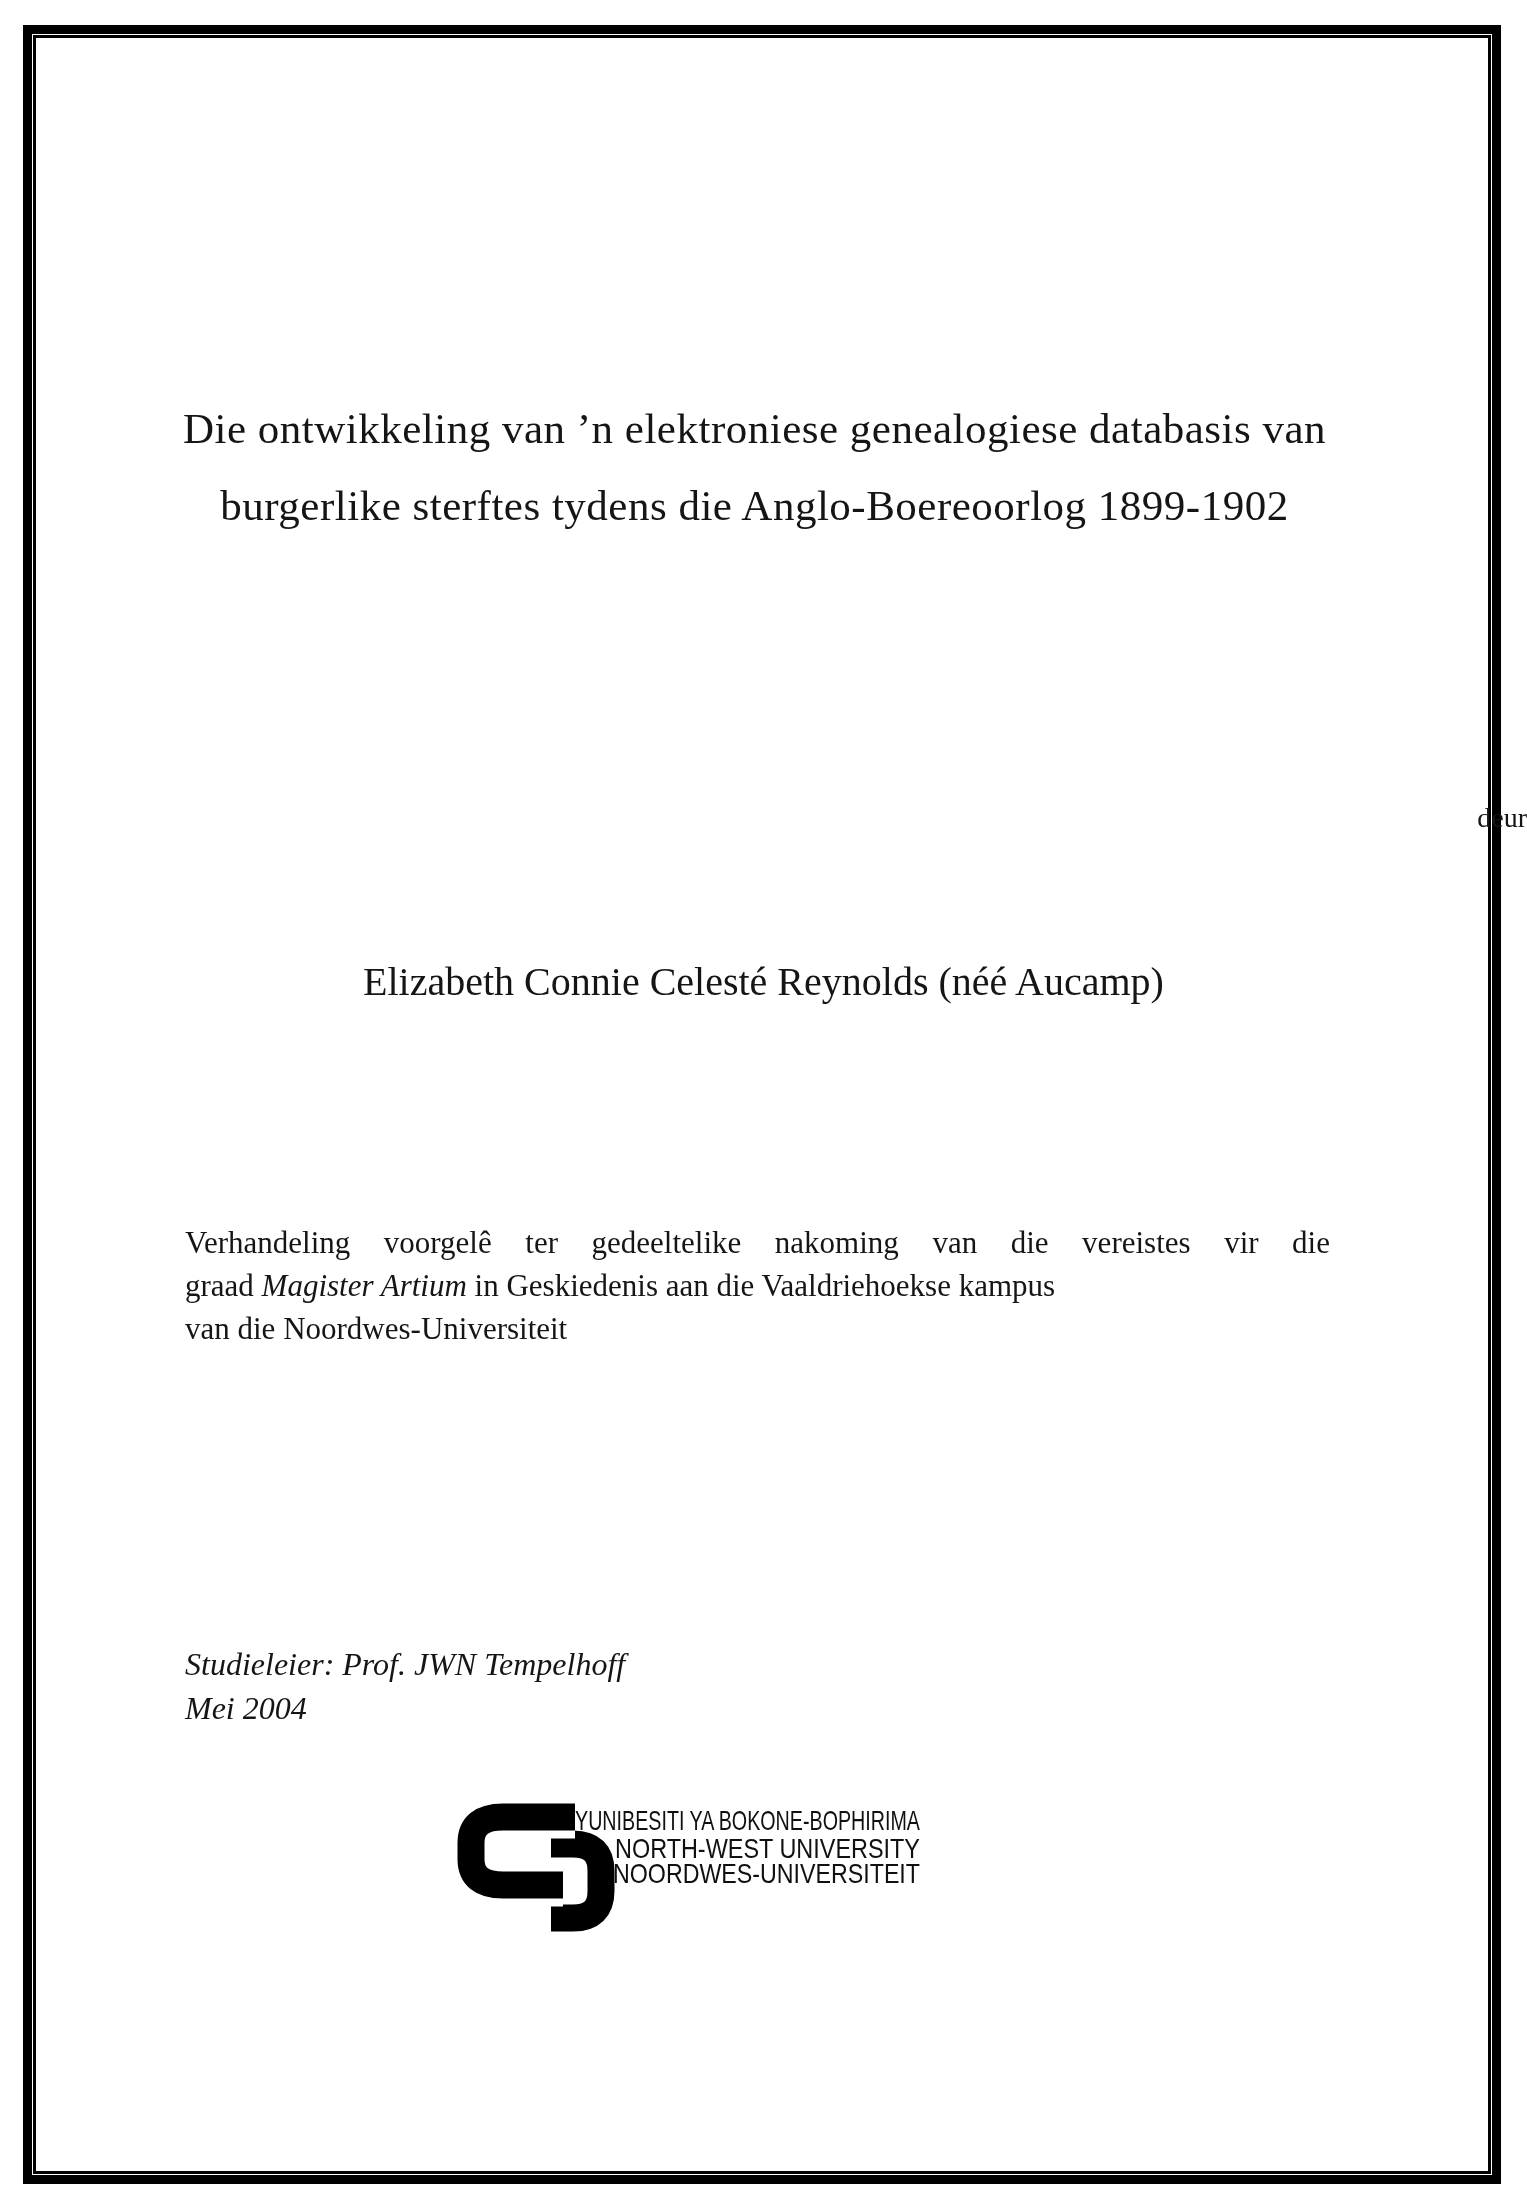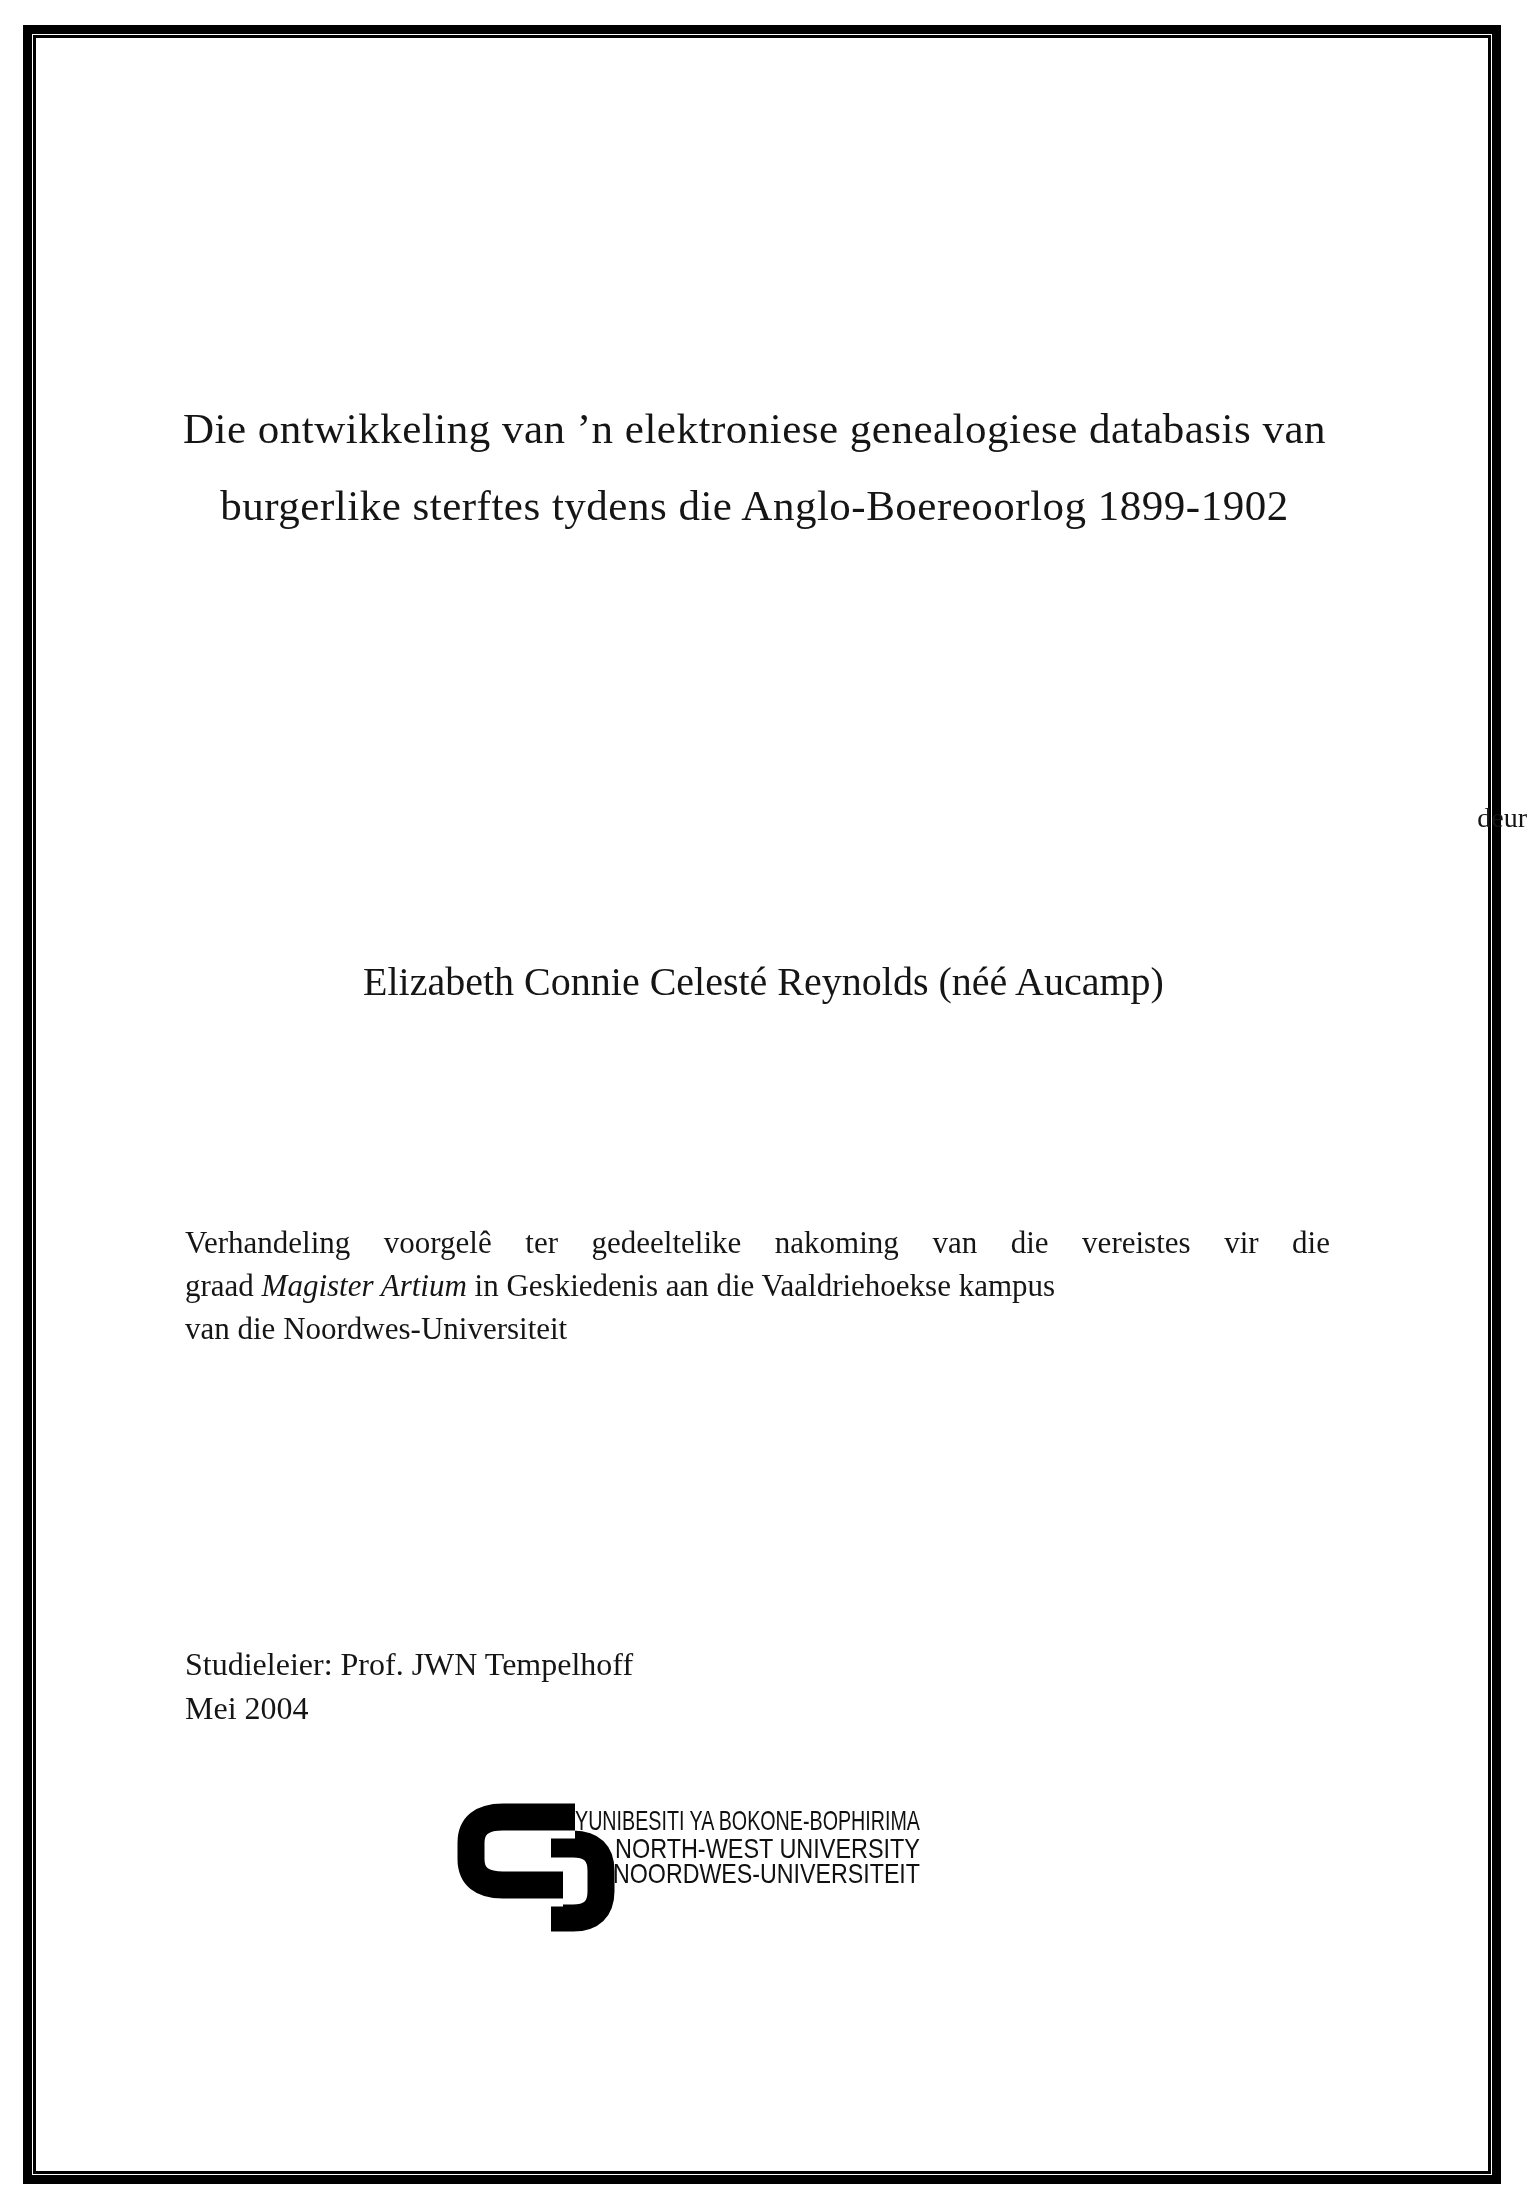--- a/index.html
+++ b/index.html
@@ -74,20 +74,21 @@
     text-align-last: justify;
   }
   .italic { font-style: italic; margin-top: 36px; }
 
   .supervisor {
     position: absolute;
     top: 1642px;
     left: 185px;
     font-size: 32px;
     line-height: 44px;
+    font-style: italic;
   }
 
   .logo {
     position: absolute;
     top: 1799px;
     left: 455px;
     width: 470px;
     height: 134px;
   }
   .logo svg { display: block; }

